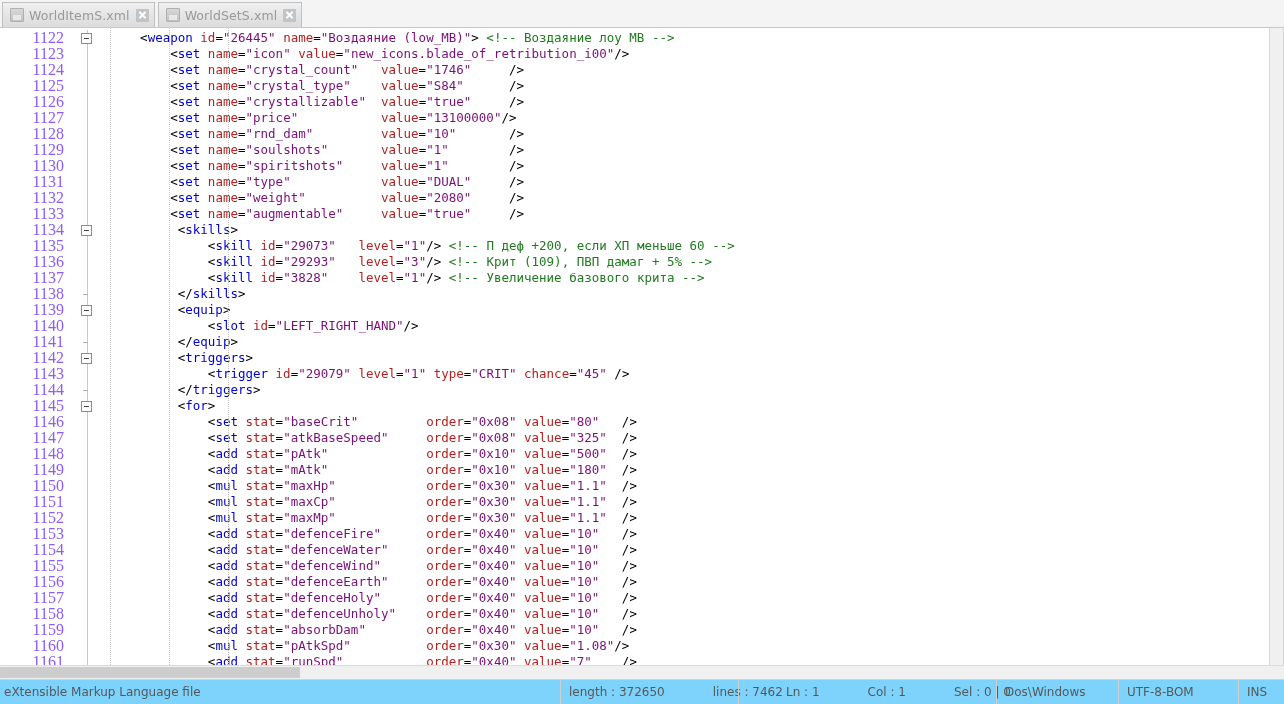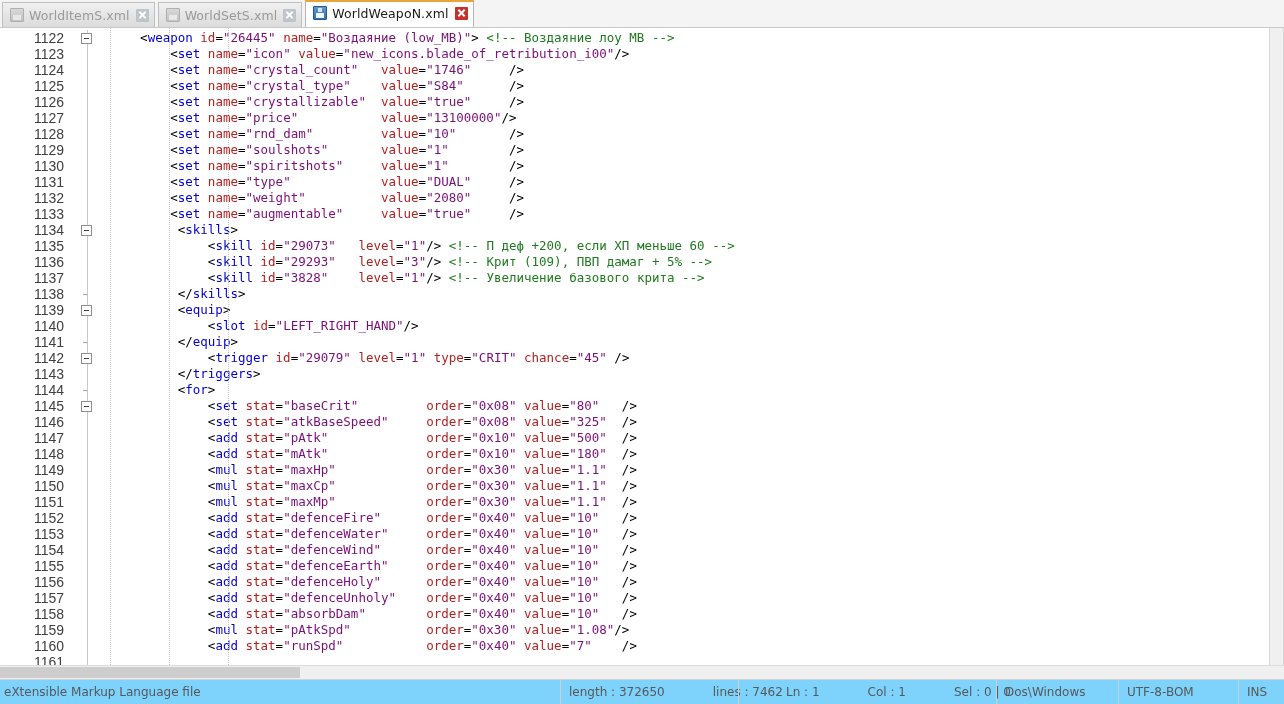--- a/index.html
+++ b/index.html
@@ -134,23 +134,23 @@
     background: #ffffff;
     position: relative;
     padding-top: 2px;
     box-sizing: border-box;
   }
   .gutter-line {
     height: 16px;
     line-height: 16px;
     text-align: right;
     padding-right: 10px;
-    font-family: Liberation Sans, sans-serif;
-    font-size: 14px;
-    color: #404040;
+    font-family: Liberation Serif, serif;
+    font-size: 16px;
+    color: #8b5cf6;
     box-sizing: border-box;
   }
   .foldcol {
     flex: 0 0 28px;
     width: 28px;
     position: relative;
     padding-top: 2px;
     background: #ffffff;
     box-sizing: border-box;
   }
@@ -279,25 +279,20 @@
       <span class="tab-label">WorldItemS.xml</span>
       <span class="tab-close inactive"></span>
     </div>
 
     <div class="tab">
       <span class="tab-icon inactive"></span>
       <span class="tab-label">WorldSetS.xml</span>
       <span class="tab-close inactive"></span>
     </div>
 
-    <div class="tab active">
-      <span class="tab-icon active"></span>
-      <span class="tab-label">WorldWeapoN.xml</span>
-      <span class="tab-close active"></span>
-    </div>
 
   </div>
 
   <div class="editor-wrap">
     <div class="gutter" id="gutter">
         <div class="gutter-line">1122</div>
         <div class="gutter-line">1123</div>
         <div class="gutter-line">1124</div>
         <div class="gutter-line">1125</div>
         <div class="gutter-line">1126</div>
@@ -414,20 +409,21 @@
         <div class="code-line">        <span class="t-punc">&lt;</span><span class="t-tag">set</span> <span class="t-attr">name</span><span class="t-punc">=</span><span class="t-val">"weight"</span>          <span class="t-attr">value</span><span class="t-punc">=</span><span class="t-val">"2080"</span>     <span class="t-punc">/</span><span class="t-punc">&gt;</span></div>
         <div class="code-line">        <span class="t-punc">&lt;</span><span class="t-tag">set</span> <span class="t-attr">name</span><span class="t-punc">=</span><span class="t-val">"augmentable"</span>     <span class="t-attr">value</span><span class="t-punc">=</span><span class="t-val">"true"</span>     <span class="t-punc">/</span><span class="t-punc">&gt;</span></div>
         <div class="code-line">         <span class="t-punc">&lt;</span><span class="t-tag">skills</span><span class="t-punc">&gt;</span></div>
         <div class="code-line">             <span class="t-punc">&lt;</span><span class="t-tag">skill</span> <span class="t-attr">id</span><span class="t-punc">=</span><span class="t-val">"29073"</span>   <span class="t-attr">level</span><span class="t-punc">=</span><span class="t-val">"1"</span><span class="t-punc">/</span><span class="t-punc">&gt;</span> <span class="t-cmt">&lt;!-- П деф +200, если ХП меньше 60 --&gt;</span></div>
         <div class="code-line">             <span class="t-punc">&lt;</span><span class="t-tag">skill</span> <span class="t-attr">id</span><span class="t-punc">=</span><span class="t-val">"29293"</span>   <span class="t-attr">level</span><span class="t-punc">=</span><span class="t-val">"3"</span><span class="t-punc">/</span><span class="t-punc">&gt;</span> <span class="t-cmt">&lt;!-- Крит (109), ПВП дамаг + 5% --&gt;</span></div>
         <div class="code-line">             <span class="t-punc">&lt;</span><span class="t-tag">skill</span> <span class="t-attr">id</span><span class="t-punc">=</span><span class="t-val">"3828"</span>    <span class="t-attr">level</span><span class="t-punc">=</span><span class="t-val">"1"</span><span class="t-punc">/</span><span class="t-punc">&gt;</span> <span class="t-cmt">&lt;!-- Увеличение базового крита --&gt;</span></div>
         <div class="code-line">         <span class="t-punc">&lt;</span><span class="t-punc">/</span><span class="t-tag">skills</span><span class="t-punc">&gt;</span></div>
         <div class="code-line">         <span class="t-punc">&lt;</span><span class="t-tag">equip</span><span class="t-punc">&gt;</span></div>
         <div class="code-line">             <span class="t-punc">&lt;</span><span class="t-tag">slot</span> <span class="t-attr">id</span><span class="t-punc">=</span><span class="t-val">"LEFT_RIGHT_HAND"</span><span class="t-punc">/</span><span class="t-punc">&gt;</span></div>
         <div class="code-line">         <span class="t-punc">&lt;</span><span class="t-punc">/</span><span class="t-tag">equip</span><span class="t-punc">&gt;</span></div>
+        <div class="code-line">         <span class="t-punc">&lt;</span><span class="t-tag">triggers</span><span class="t-punc">&gt;</span></div>
         <div class="code-line">             <span class="t-punc">&lt;</span><span class="t-tag">trigger</span> <span class="t-attr">id</span><span class="t-punc">=</span><span class="t-val">"29079"</span> <span class="t-attr">level</span><span class="t-punc">=</span><span class="t-val">"1"</span> <span class="t-attr">type</span><span class="t-punc">=</span><span class="t-val">"CRIT"</span> <span class="t-attr">chance</span><span class="t-punc">=</span><span class="t-val">"45"</span> <span class="t-punc">/</span><span class="t-punc">&gt;</span></div>
         <div class="code-line">         <span class="t-punc">&lt;</span><span class="t-punc">/</span><span class="t-tag">triggers</span><span class="t-punc">&gt;</span></div>
         <div class="code-line">         <span class="t-punc">&lt;</span><span class="t-tag">for</span><span class="t-punc">&gt;</span></div>
         <div class="code-line">             <span class="t-punc">&lt;</span><span class="t-tag">set</span> <span class="t-attr">stat</span><span class="t-punc">=</span><span class="t-val">"baseCrit"</span>         <span class="t-attr">order</span><span class="t-punc">=</span><span class="t-val">"0x08"</span> <span class="t-attr">value</span><span class="t-punc">=</span><span class="t-val">"80"</span>   <span class="t-punc">/</span><span class="t-punc">&gt;</span></div>
         <div class="code-line">             <span class="t-punc">&lt;</span><span class="t-tag">set</span> <span class="t-attr">stat</span><span class="t-punc">=</span><span class="t-val">"atkBaseSpeed"</span>     <span class="t-attr">order</span><span class="t-punc">=</span><span class="t-val">"0x08"</span> <span class="t-attr">value</span><span class="t-punc">=</span><span class="t-val">"325"</span>  <span class="t-punc">/</span><span class="t-punc">&gt;</span></div>
         <div class="code-line">             <span class="t-punc">&lt;</span><span class="t-tag">add</span> <span class="t-attr">stat</span><span class="t-punc">=</span><span class="t-val">"pAtk"</span>             <span class="t-attr">order</span><span class="t-punc">=</span><span class="t-val">"0x10"</span> <span class="t-attr">value</span><span class="t-punc">=</span><span class="t-val">"500"</span>  <span class="t-punc">/</span><span class="t-punc">&gt;</span></div>
         <div class="code-line">             <span class="t-punc">&lt;</span><span class="t-tag">add</span> <span class="t-attr">stat</span><span class="t-punc">=</span><span class="t-val">"mAtk"</span>             <span class="t-attr">order</span><span class="t-punc">=</span><span class="t-val">"0x10"</span> <span class="t-attr">value</span><span class="t-punc">=</span><span class="t-val">"180"</span>  <span class="t-punc">/</span><span class="t-punc">&gt;</span></div>
         <div class="code-line">             <span class="t-punc">&lt;</span><span class="t-tag">mul</span> <span class="t-attr">stat</span><span class="t-punc">=</span><span class="t-val">"maxHp"</span>            <span class="t-attr">order</span><span class="t-punc">=</span><span class="t-val">"0x30"</span> <span class="t-attr">value</span><span class="t-punc">=</span><span class="t-val">"1.1"</span>  <span class="t-punc">/</span><span class="t-punc">&gt;</span></div>
         <div class="code-line">             <span class="t-punc">&lt;</span><span class="t-tag">mul</span> <span class="t-attr">stat</span><span class="t-punc">=</span><span class="t-val">"maxCp"</span>            <span class="t-attr">order</span><span class="t-punc">=</span><span class="t-val">"0x30"</span> <span class="t-attr">value</span><span class="t-punc">=</span><span class="t-val">"1.1"</span>  <span class="t-punc">/</span><span class="t-punc">&gt;</span></div>
         <div class="code-line">             <span class="t-punc">&lt;</span><span class="t-tag">mul</span> <span class="t-attr">stat</span><span class="t-punc">=</span><span class="t-val">"maxMp"</span>            <span class="t-attr">order</span><span class="t-punc">=</span><span class="t-val">"0x30"</span> <span class="t-attr">value</span><span class="t-punc">=</span><span class="t-val">"1.1"</span>  <span class="t-punc">/</span><span class="t-punc">&gt;</span></div>

